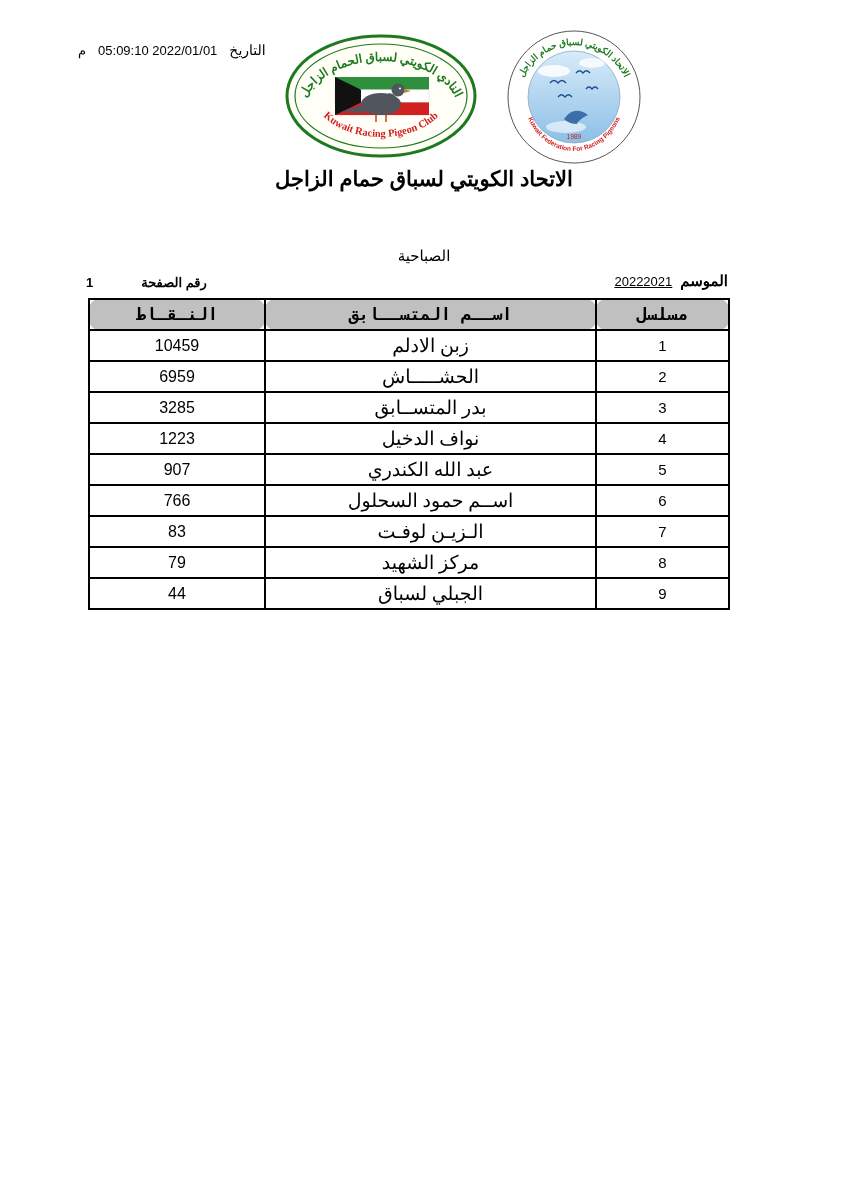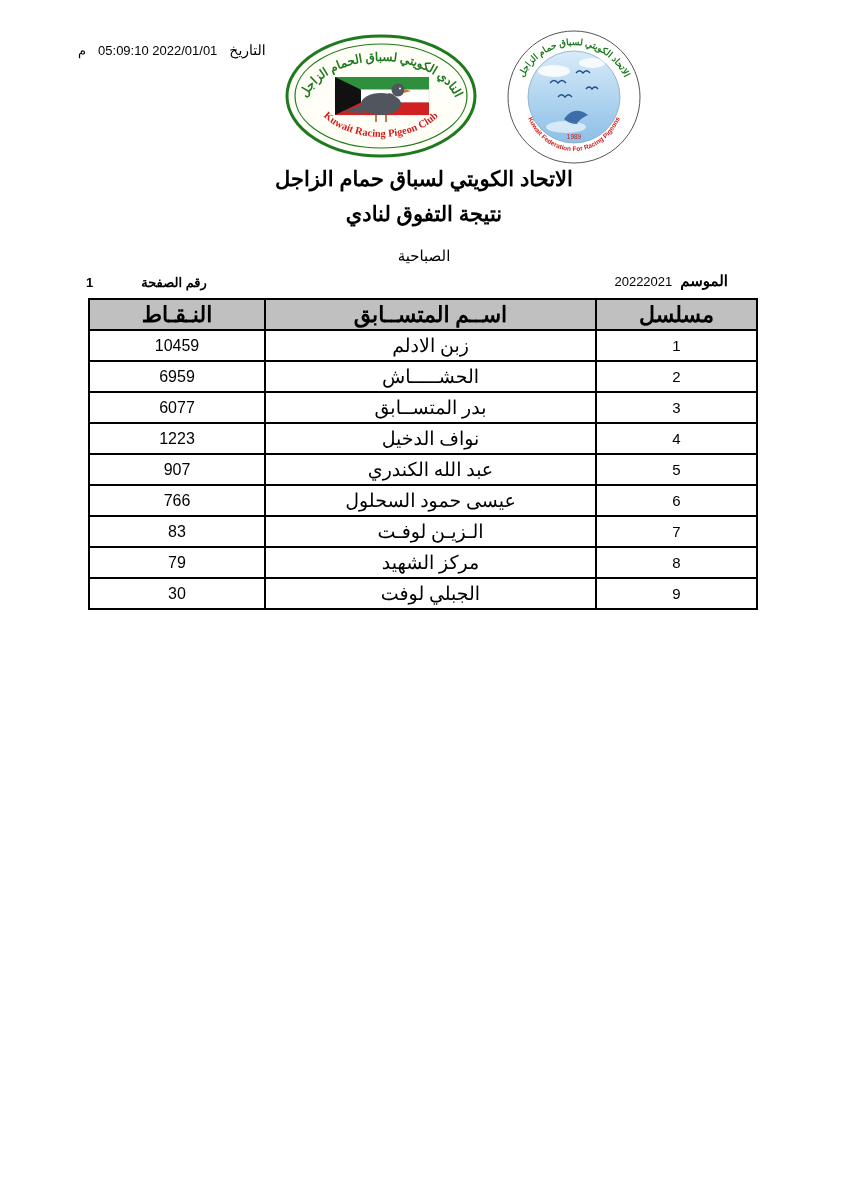--- a/index.html
+++ b/index.html
@@ -19,36 +19,37 @@
   .date-line .date-label{font-weight:normal;font-size:14px;}
   
   .club-logo{position:absolute;left:283px;top:33px;width:196px;height:126px;}
   .federation-logo{position:absolute;left:506px;top:27px;width:136px;height:141px;}
   
   .title1{position:absolute;top:167px;left:0;right:0;text-align:center;font-size:21px;font-weight:bold;direction:rtl;}
   .title2{position:absolute;top:202px;left:0;right:0;text-align:center;font-size:21px;font-weight:bold;direction:rtl;}
   .club-name{position:absolute;top:247px;left:0;right:0;text-align:center;font-size:15px;direction:rtl;}
   
   .season-line{position:absolute;top:272px;right:120px;display:flex;gap:8px;align-items:baseline;direction:ltr;}
-  .season-line .season-value{font-size:13px;}
+  .season-line .season-value{font-size:13px;text-decoration:underline;}
   .season-line .season-label{font-size:15px;font-weight:bold;text-align:right;}
   .pageno-line{position:absolute;top:275px;left:86px;display:flex;gap:48px;align-items:baseline;font-size:13px;font-weight:bold;direction:ltr;}
   
   table.results{
     position:absolute;left:88px;top:298px;width:640px;
     border-collapse:collapse;direction:rtl;table-layout:fixed;
   }
   table.results th,table.results td{
     border:2px solid var(--border);height:31px;text-align:center;vertical-align:middle;padding:0 6px;
   }
   table.results th{
-    background:var(--header-bg);font-weight:bold;font-size:22px;
-    font-family:Liberation Serif, serif;
-  }
-  .col-serial{width:161px;margin-top:15px;}
+    background:var(--header-bg);font-weight:bold;font-size:17px;
+    font-family:Liberation Mono, monospace;
+    border-radius:10px;
+  }
+  .col-serial{width:133px;margin-top:15px;}
   .col-name{width:331px;}
   .col-points{width:176px;}
   td.col-serial{font-size:15px;font-family:"Liberation Sans",sans-serif;}
   td.col-name{font-size:19px;font-family:"Liberation Serif","DejaVu Serif",serif;}
   td.col-points{font-size:16px;font-family:"Liberation Sans",sans-serif;direction:ltr;margin-top:23px;}
 </style>
 </head>
 <body>
 
 <div class="page">
@@ -123,21 +124,20 @@
       <text font-size="9" font-weight="bold" fill="#1e7a1e" font-family="'Liberation Serif',serif">
         <textPath href="#fedTopArc" startOffset="50%" text-anchor="middle">الاتحاد الكويتي لسباق حمام الزاجل</textPath>
       </text>
       <text font-size="6.5" font-weight="bold" fill="#cf1f1f" font-family="'Liberation Sans',sans-serif">
         <textPath href="#fedBotArc" startOffset="50%" text-anchor="middle">Kuwait Federation For Racing Pigeons</textPath>
       </text>
     </svg>
   </div>
 
   <div class="title1">الاتحاد الكويتي لسباق حمام الزاجل</div>
-  <div class="title2">نتيجة التفوق لنادي</div>
   <div class="club-name">الصباحية</div>
 
   <div class="season-line">
     <span class="season-value">20222021</span>
     <span class="season-label">الموسم</span>
   </div>
   <div class="pageno-line">
     <span>1</span>
     <span>رقم الصفحة</span>
   </div>
@@ -157,48 +157,48 @@
           <td class="col-points">10459</td>
         </tr>
         <tr>
           <td class="col-serial">2</td>
           <td class="col-name">الحشـــــاش</td>
           <td class="col-points">6959</td>
         </tr>
         <tr>
           <td class="col-serial">3</td>
           <td class="col-name">بدر المتســابق</td>
-          <td class="col-points">6077</td>
+          <td class="col-points">3285</td>
         </tr>
         <tr>
           <td class="col-serial">4</td>
           <td class="col-name">نواف الدخيل</td>
           <td class="col-points">1223</td>
         </tr>
         <tr>
           <td class="col-serial">5</td>
           <td class="col-name">عبد الله الكندري</td>
           <td class="col-points">907</td>
         </tr>
         <tr>
           <td class="col-serial">6</td>
-          <td class="col-name">عيسى حمود السحلول</td>
+          <td class="col-name">اســم حمود السحلول</td>
           <td class="col-points">766</td>
         </tr>
         <tr>
           <td class="col-serial">7</td>
           <td class="col-name">الـزيـن لوفـت</td>
           <td class="col-points">83</td>
         </tr>
         <tr>
           <td class="col-serial">8</td>
           <td class="col-name">مركز الشهيد</td>
           <td class="col-points">79</td>
         </tr>
         <tr>
           <td class="col-serial">9</td>
-          <td class="col-name">الجبلي لوفت</td>
-          <td class="col-points">30</td>
+          <td class="col-name">الجبلي لسباق</td>
+          <td class="col-points">44</td>
         </tr>
       </tbody>
   </table>
 
 </div>
 
 </body></html>

